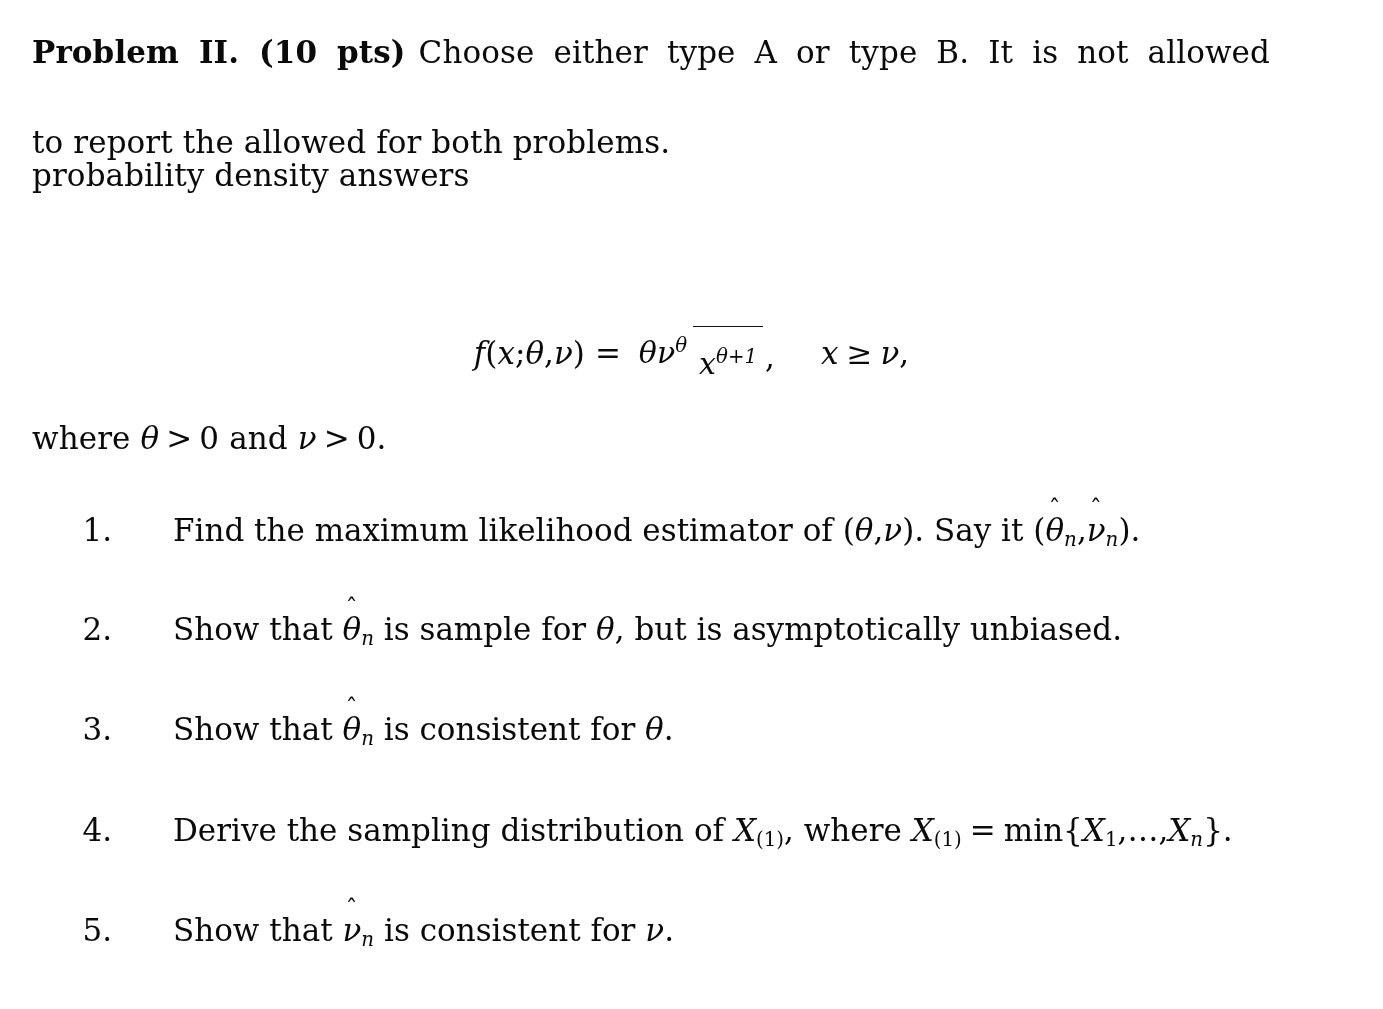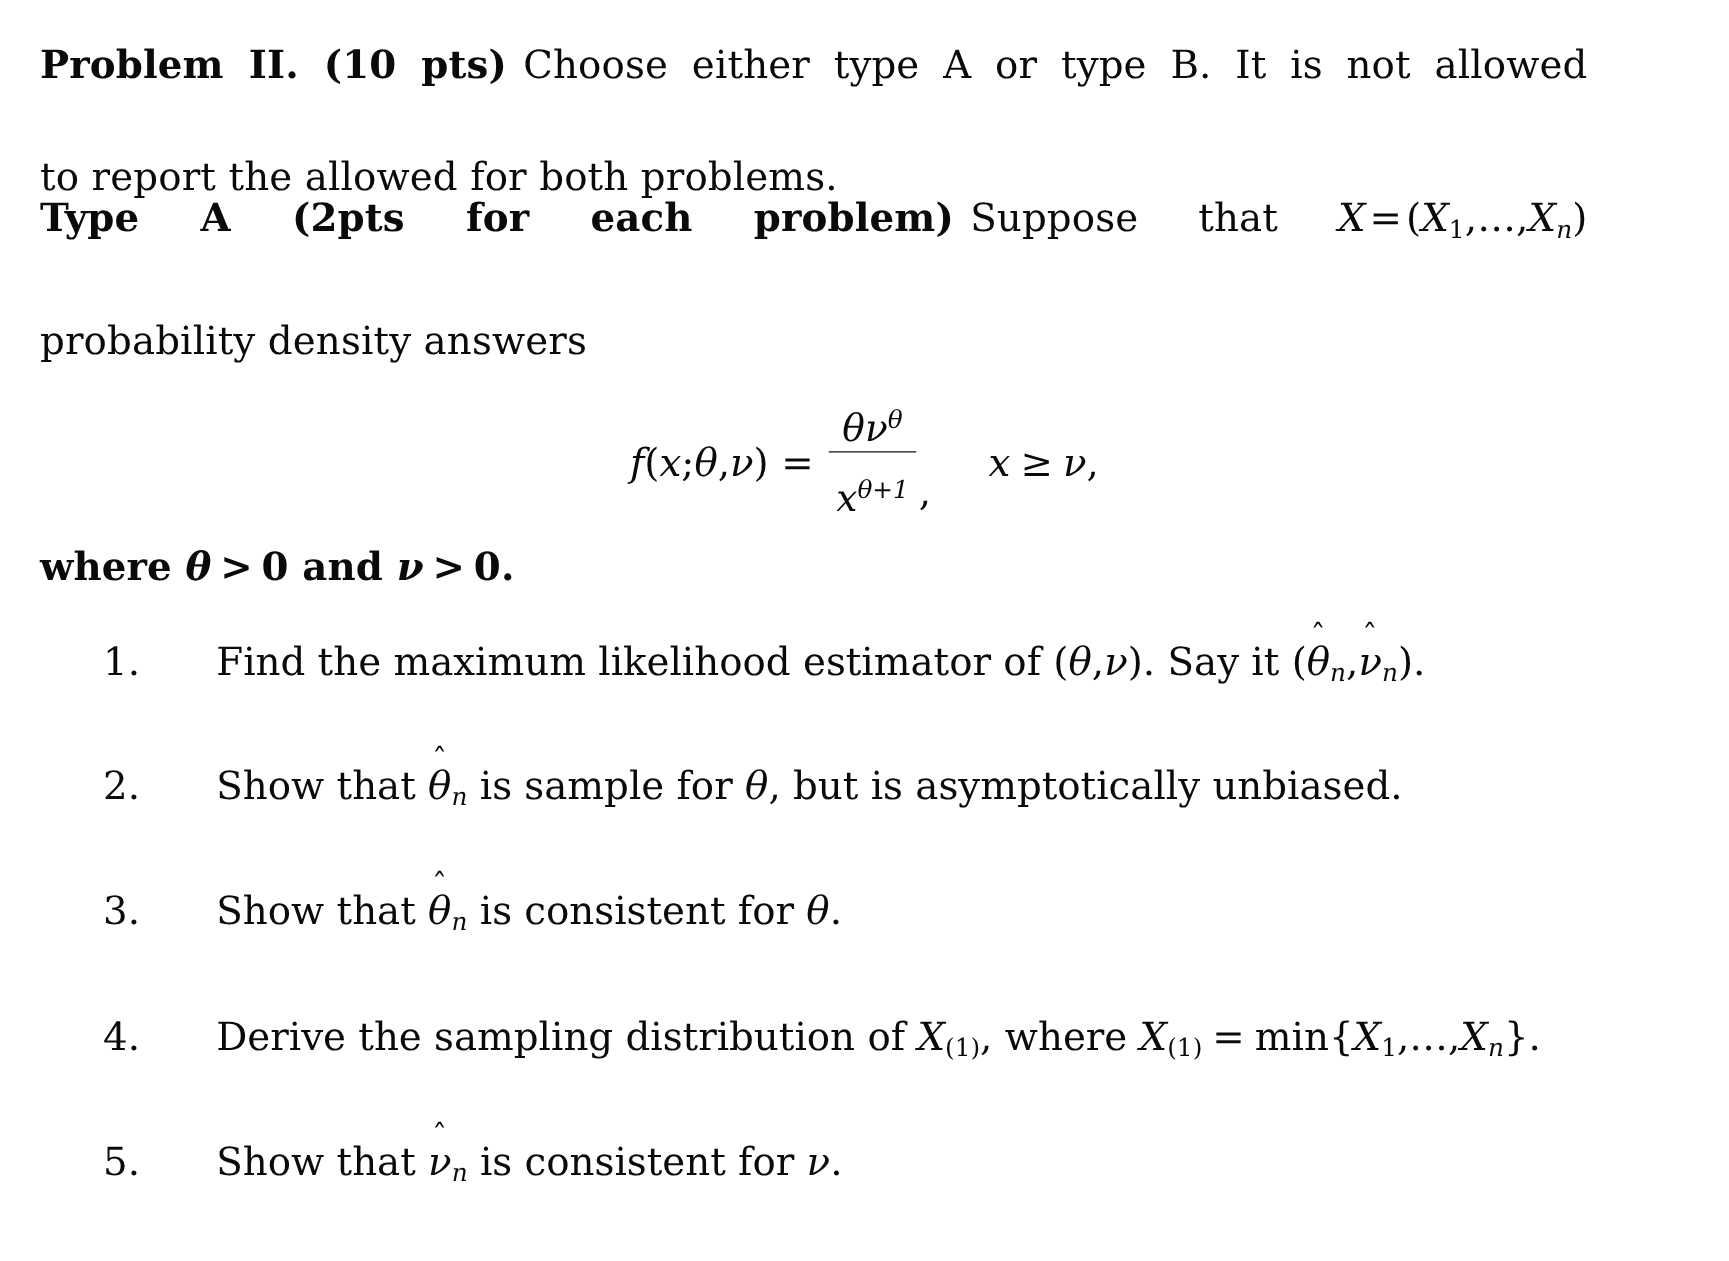--- a/index.html
+++ b/index.html
@@ -99,21 +99,21 @@
     font-size: 31px;
   }
   .eqrow {
     display: inline-flex;
     align-items: center;
     justify-content: center;
     text-align: center;
   }
   .frac {
     display: inline-flex;
-    flex-direction: column;
+    flex-direction: row;
     align-items: center;
     justify-content: center;
     vertical-align: middle;
     margin: 0 2px;
     line-height: 1.05;
   }
   .frac .num {
     padding: 0 6px 2px 6px;
     font-size: 30px;
   }
@@ -155,39 +155,38 @@
 <body>
 
 <div class="page">
 
   <div class="para" style="top:30px;">
     <span class="jline"><span class="lead">Problem II. (10 pts)</span><span class="gap"></span><span>Choose either type A or type B. It is not allowed</span></span>
     <span class="jline last">to report the allowed for both problems.</span>
   </div>
 
   <div class="para" style="top:153px;">
-    <span class="jline"><span class="lead">Type A (2pts for each problem)</span><span class="gap"></span><span>Suppose that</span>&nbsp;<span class="mi">X</span><span class="mo">=</span><span class="mn">(</span><span class="mi">X</span><sub class="sbn">1</sub><span class="mn">,…,</span><span class="mi">X</span><sub class="sb">n</sub><span class="mn">)</span></span>
     <span class="jline last">probability density answers</span>
   </div>
 
   <div class="display-eq" style="top:326px;">
     <span class="eqrow">
       <span class="eq-after"><span class="mi">f</span><span class="mn">(</span><span class="mi">x</span><span class="mn">;</span><span class="gk">θ</span><span class="mn">,</span><span class="gk">ν</span><span class="mn">)</span></span>
       <span class="mo" style="padding:0 10px;">=</span>
       <span class="frac">
         <span class="num"><span class="gk">θ</span><span class="gk">ν</span><sup class="sp" style="font-style:italic;">θ</sup></span>
         <span class="den"><span class="mi">x</span><sup class="sp" style="font-style:italic;">θ+1</sup></span>
       </span>
       <span class="eq-after" style="align-self:flex-end;padding-bottom:4px;">,</span>
       <span class="eq-spacer"></span>
       <span class="eq-after"><span class="mi">x</span><span class="mo" style="padding:0 8px;">≥</span><span class="gk">ν</span><span class="mn">,</span></span>
     </span>
   </div>
 
-  <div class="para" style="top:432px;font-weight:bold;">
+  <div class="para" style="top:416px;">
     <span class="jline last"><span>where</span>&nbsp;<span class="gk">θ</span><span class="mo" style="padding:0 7px;">&gt;</span><span class="mn">0</span>&nbsp;<span>and</span>&nbsp;<span class="gk">ν</span><span class="mo" style="padding:0 7px;">&gt;</span><span class="mn">0</span><span class="mn">.</span></span>
   </div>
 
   <div class="enum-item" style="top:508px;">
     <span class="enum-num">1.</span>
     <span class="enum-body"><span>Find the maximum likelihood estimator of</span>&nbsp;<span class="mn">(</span><span class="gk">θ</span><span class="mn">,</span><span class="gk">ν</span><span class="mn">)</span><span>. Say it</span>&nbsp;<span class="mn">(</span><span class="hatwrap"><span class="hatmark">ˆ</span><span class="gk">θ</span></span><sub class="sb">n</sub><span class="mn">,</span><span class="hatwrap"><span class="hatmark">ˆ</span><span class="gk">ν</span></span><sub class="sb">n</sub><span class="mn">)</span><span class="mn">.</span></span>
   </div>
 
   <div class="enum-item" style="top:607px;">
     <span class="enum-num">2.</span>

